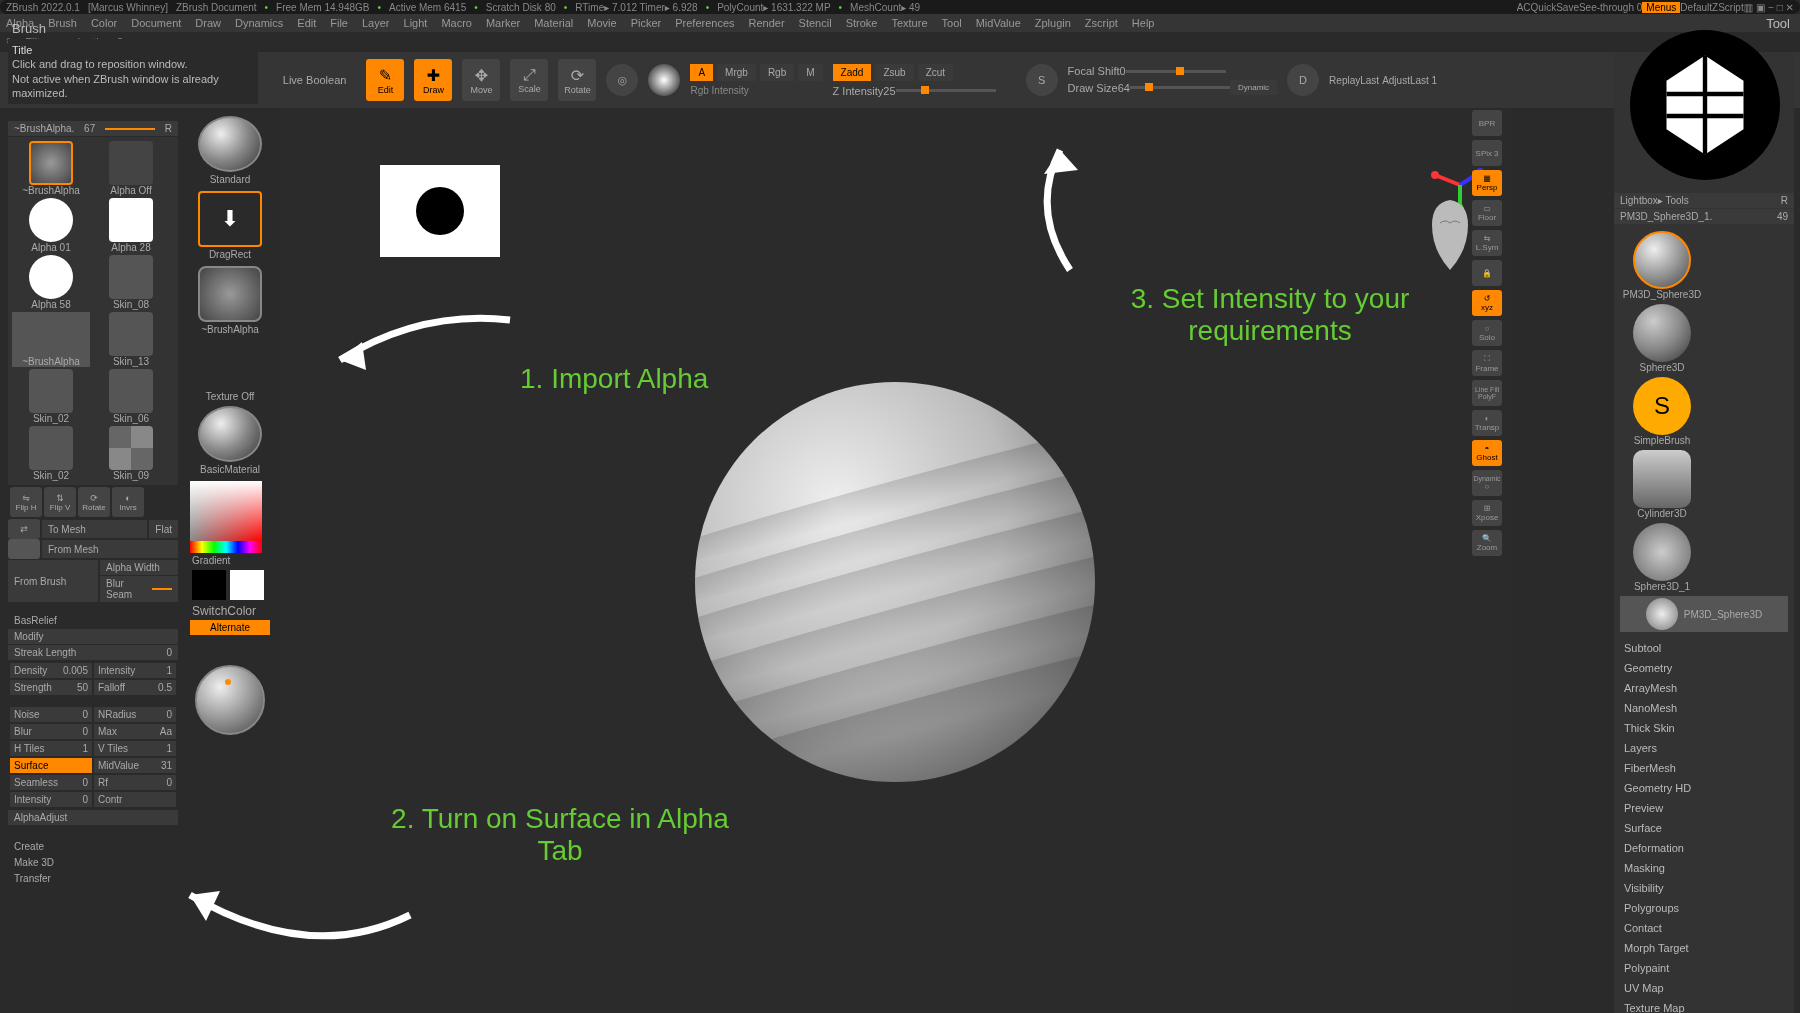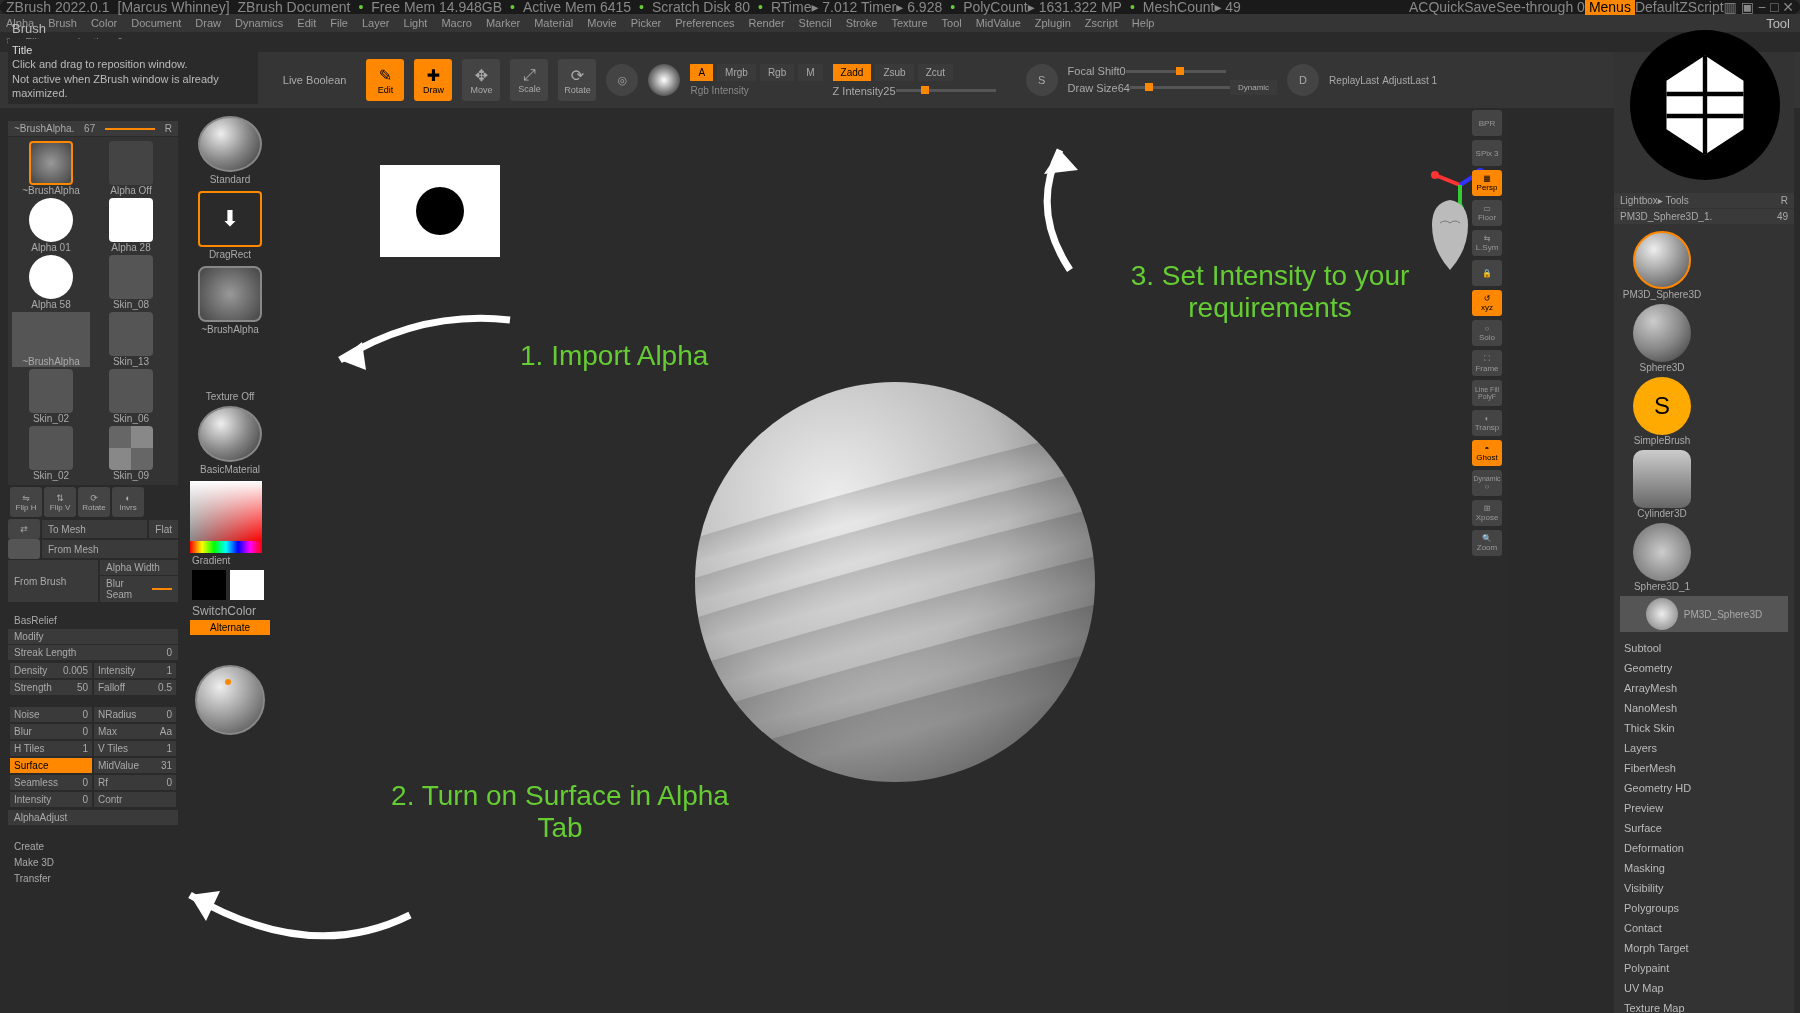--- a/index.html
+++ b/index.html
@@ -1,17 +1,17 @@
 <!DOCTYPE html>
 <html><head>
 <meta charset="utf-8">
 <style>
 * { margin:0; padding:0; box-sizing:border-box; font-family:Arial,sans-serif; }
 body { background:#2a2a2a; color:#aaa; font-size:11px; overflow:hidden; width:1800px; height:1013px; position:relative; }
-.top-strip { height:14px; background:#1a1a1a; display:flex; align-items:center; padding:0 6px; color:#888; font-size:14px; gap:8px;border-radius:7px; }
+.top-strip { height:14px; background:#1a1a1a; display:flex; align-items:center; padding:0 6px; color:#888; font-size:10px; gap:8px;border-radius:7px; }
 .top-strip .right { margin-left:auto; display:flex; align-items:center; }
 .orange-box { background:#ff8800; color:#000; padding:0 4px; }
 .menu-bar { height:18px; background:#353535; display:flex; align-items:center; padding:0 6px; gap:14px; color:#999; font-size:11px; }
 .menu-bar span { cursor:default; }
 .filter-bar { height:20px; background:#2a2a2a; display:flex; align-items:center; padding:0 6px; color:#888; gap:10px; }
 .toolbar { height:56px; background:#353535; display:flex; align-items:center; padding:0 200px 0 200px; gap:10px; position:relative; }
 .tool-btn { width:38px; height:42px; background:#444; border-radius:3px; display:flex; flex-direction:column; align-items:center; justify-content:center; font-size:9px; color:#aaa; }
 .tool-btn.orange { background:#ff8800; color:#000; }
 .tool-btn .icon { font-size:16px; }
 .mode-group { display:flex; gap:4px; align-items:center; }
@@ -34,21 +34,21 @@
 .col2 { position:absolute; left:190px; top:100px; width:80px; }
 .col2-item { text-align:center; margin-bottom:6px; font-size:10px; }
 .col2-thumb { width:64px; height:56px; background:#555; border-radius:4px; margin:0 auto 2px; border:2px solid #888; display:flex; align-items:center; justify-content:center; }
 .col2-thumb.selected { border-color:#ff8800;}
 .color-picker { width:72px; height:60px; background:linear-gradient(to right,#fff,#f00); position:relative; }
 .hue-strip { width:72px; height:12px; background:linear-gradient(to right,red,yellow,lime,cyan,blue,magenta,red);}
 .canvas { position:absolute; left:280px; top:110px; right:290px; bottom:0; background:#2b2b2b; }
 .sphere { position:absolute; left:50%; top:50%; transform:translate(-50%,-45%); width:400px; height:400px; border-radius:50%; background:radial-gradient(circle at 35% 30%, #eee, #bbb 45%, #555 90%, #222 100%); overflow:hidden; }
 .sphere::before,.sphere::after{content:"";position:absolute;border-radius:50%;}
 .stripe { position:absolute; width:180%; height:30px; background:linear-gradient(to bottom,rgba(0,0,0,0.15),rgba(0,0,0,0)); transform:rotate(-15deg); border-radius:50%; }
-.annot { position:absolute; color:#6c3; font-size:28px; font-weight:500; }
+.annot { position:absolute; color:#6c3; font-size:28px; font-weight:500;margin-top:23px; }
 .arrow { position:absolute; }
 .right-strip { position:absolute; right:296px; top:110px; width:34px; display:flex; flex-direction:column; gap:4px; align-items:center; }
 .rs-btn { width:30px; height:26px; background:#444; border-radius:3px; font-size:8px; display:flex; flex-direction:column; align-items:center; justify-content:center; color:#999; }
 .rs-btn.orange { background:#ff8800; color:#000; }
 .tool-panel { position:absolute; right:6px; top:28px; width:280px; background:#333; }
 .tool-logo { position:absolute; right:20px; top:30px; width:150px; height:150px; border-radius:50%; background:#000; display:flex; align-items:center; justify-content:center; z-index:5; }
 .tool-grid { display:flex; flex-wrap:wrap; gap:4px; padding:6px; }
 .tg-item { width:84px; text-align:center; font-size:10px; }
 .tg-thumb { width:58px; height:58px; background:#777; border-radius:50%; margin:0 auto; }
 .tg-item.sel .tg-thumb { border:2px solid #ff8800; }

